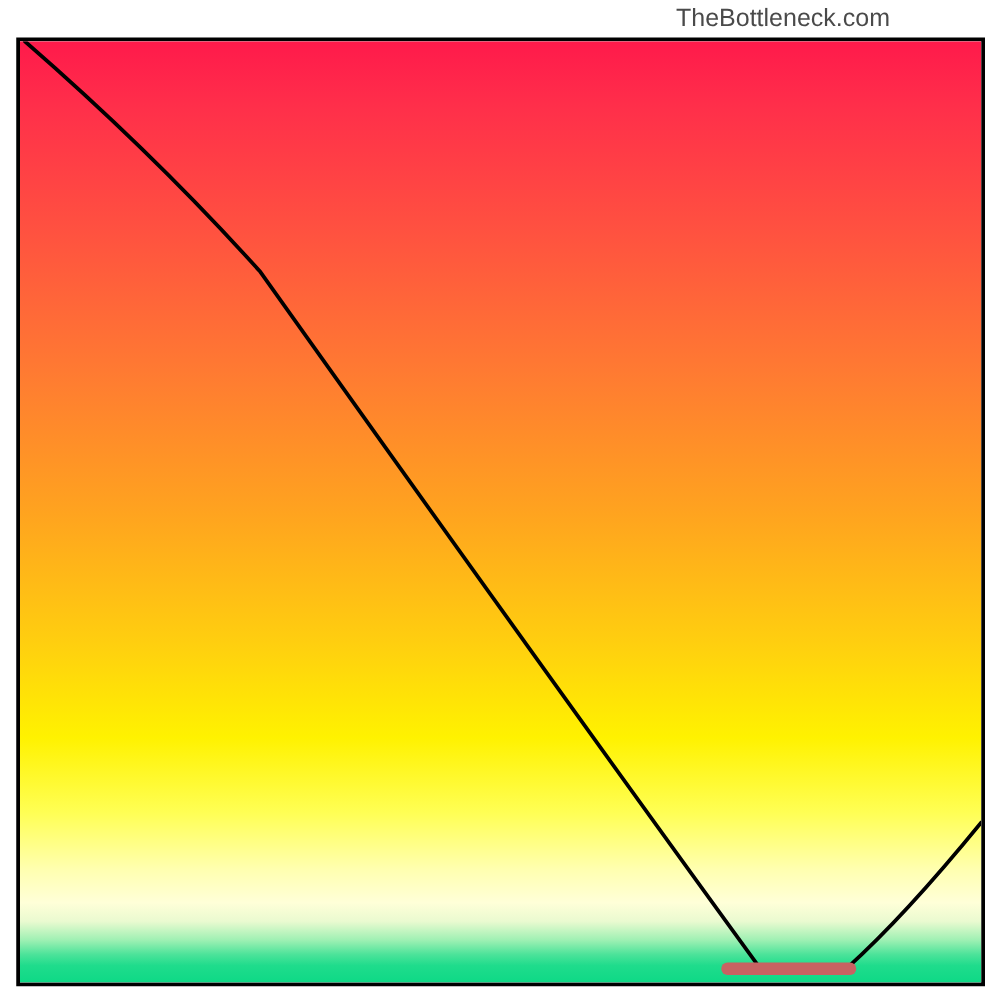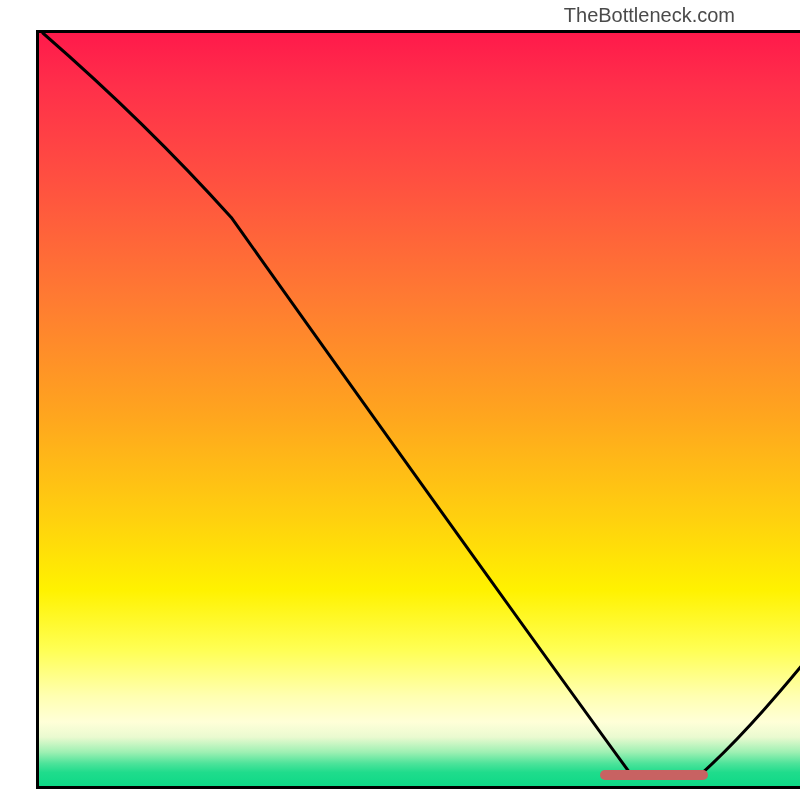--- a/index.html
+++ b/index.html
@@ -8,21 +8,20 @@
     width: 800px;
     height: 800px;
     overflow: hidden;
     background: #ffffff;
     font-family: Arial, Helvetica, sans-serif;
   }
   .frame {
     position: relative;
     width: 720px;
     height: 800px;
-    margin-left: 23px;
   }
   .attribution {
     position: absolute;
     top: 4px;
     right: 8px;
     font-size: 20px;
     color: #4a4a4a;
     z-index: 10;
   }
   .plot-outer {

